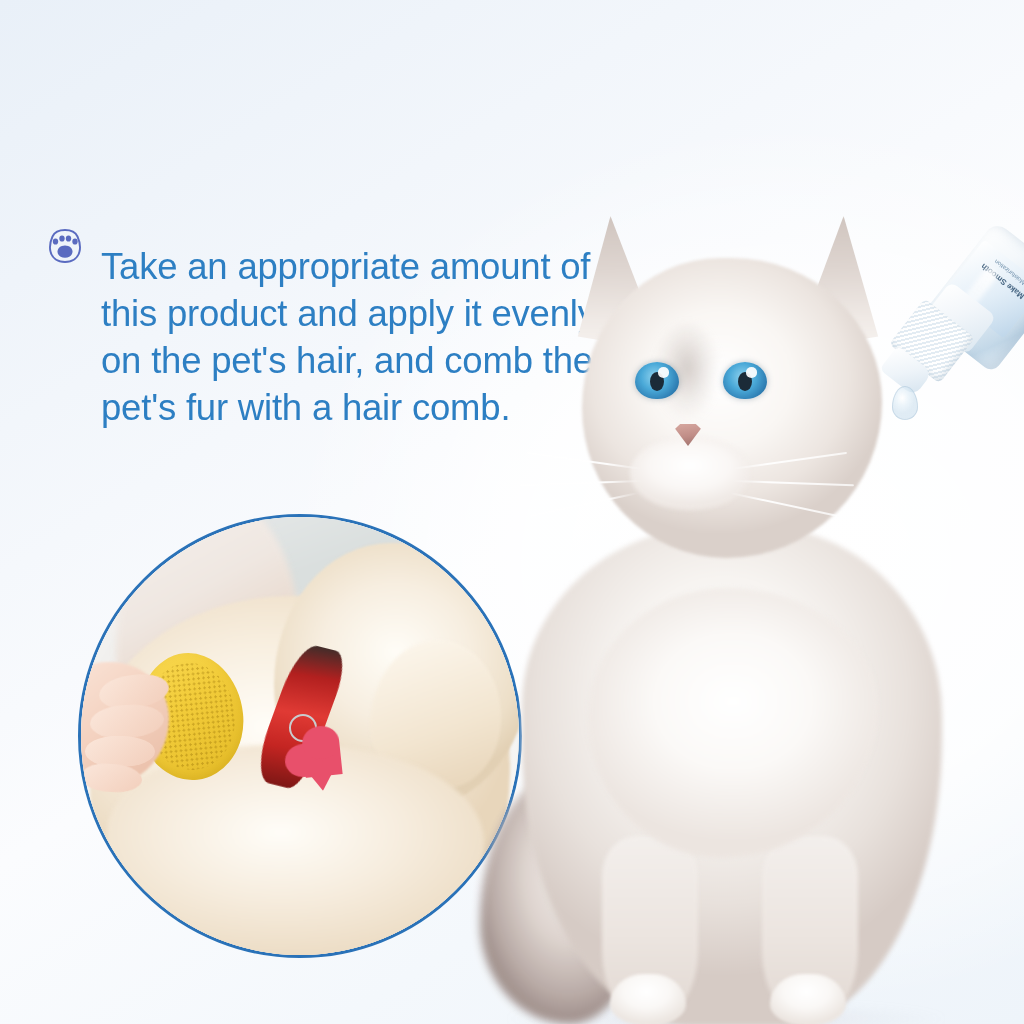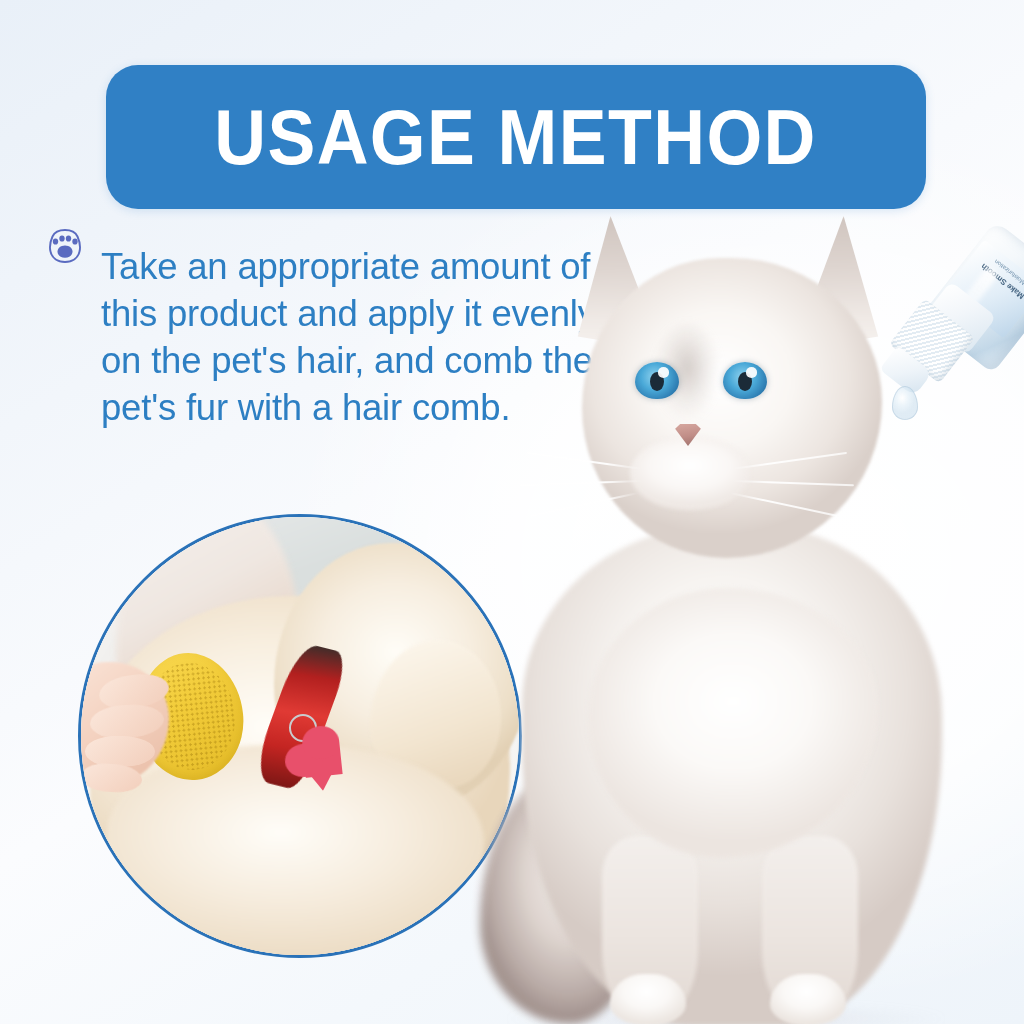--- a/index.html
+++ b/index.html
@@ -486,23 +486,20 @@
     border-radius: 8px;
     transform: rotate(38deg);
     filter: blur(2px);
   }
 </style>
 </head>
 <body>
 
 <div id="page">
 
-  <div id="banner">
-    <div id="banner-title">USAGE METHOD</div>
-  </div>
 
   <div id="paw-icon">
     <svg viewBox="0 0 42 40" width="42" height="40" aria-hidden="true">
       <path d="M8.5 9.5 C6.5 14 5 18.5 6.5 24.5 C8 31 13.5 35 21 35 C28.5 35 34 31 35.5 24.5 C37 18.5 35.5 14 33.5 9.5 C31.5 5.2 27 3 21 3 C15 3 10.5 5.2 8.5 9.5 Z" fill="none" stroke="#5a6bc0" stroke-width="1.9"></path>
       <ellipse cx="11.5" cy="14.5" rx="2.7" ry="3.1" fill="#5a6bc0"></ellipse>
       <ellipse cx="18" cy="11.5" rx="2.7" ry="3.1" fill="#5a6bc0"></ellipse>
       <ellipse cx="24.5" cy="11.5" rx="2.7" ry="3.1" fill="#5a6bc0"></ellipse>
       <ellipse cx="31" cy="14.5" rx="2.7" ry="3.1" fill="#5a6bc0"></ellipse>
       <path d="M21 18.5 C25.5 18.5 28.5 21.3 28.5 24.6 C28.5 28.2 25.4 30.8 21 30.8 C16.6 30.8 13.5 28.2 13.5 24.6 C13.5 21.3 16.5 18.5 21 18.5 Z" fill="#5a6bc0"></path>
     </svg>

